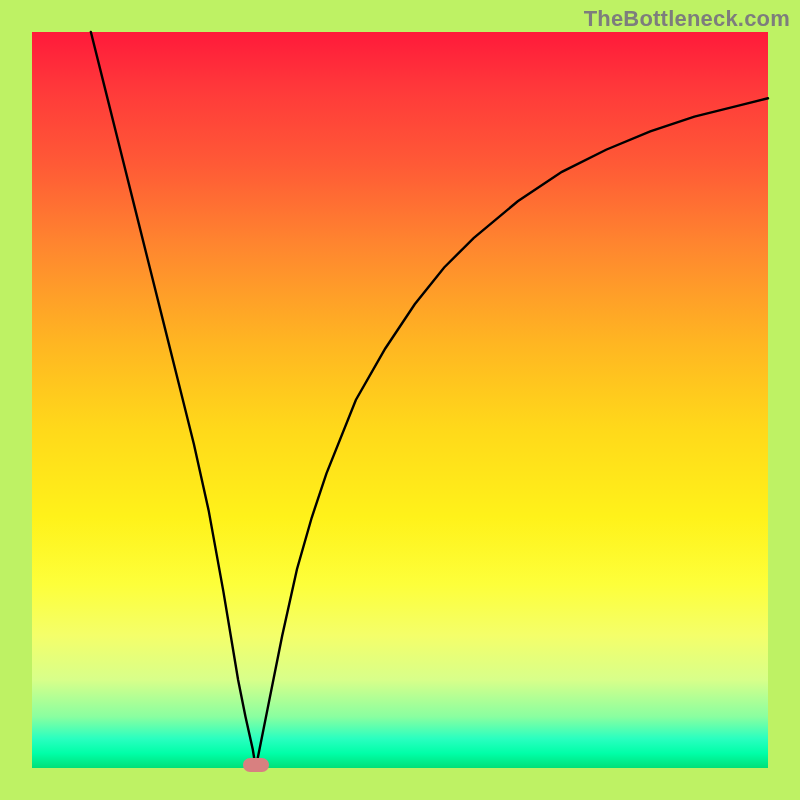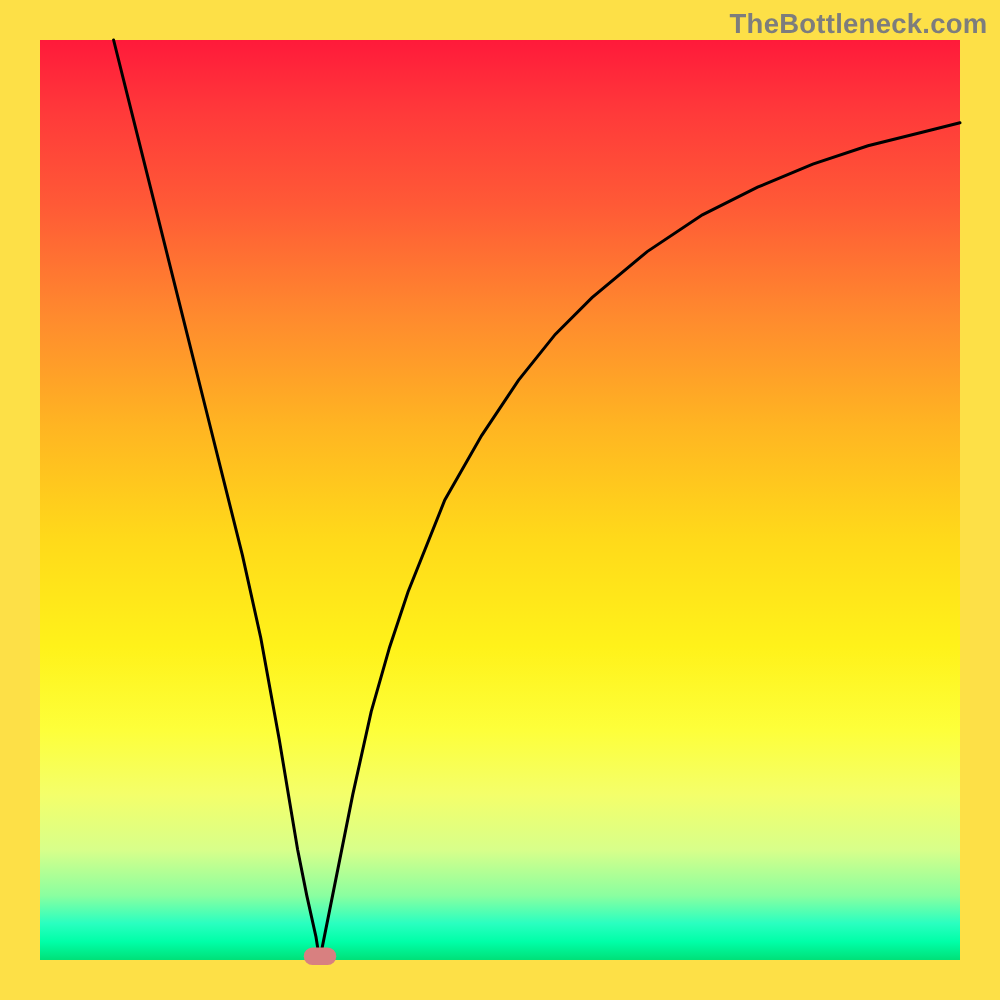--- a/index.html
+++ b/index.html
@@ -1,16 +1,16 @@
 <!DOCTYPE html>
 <html><head>
 <meta charset="utf-8">
 <style>
   html,body{margin:0;padding:0;width:800px;height:800px;overflow:hidden;background:#000;font-family:Arial,Helvetica,sans-serif}
-  .frame{position:absolute;left:0;top:0;width:800px;height:800px;background:#fde047}
+  .frame{position:absolute;left:0;top:0;width:800px;height:800px;background:#bef264}
   .plot{position:absolute;left:32px;top:32px;width:736px;height:736px;
         background:linear-gradient(to bottom,
           #ff1a3a 0%,
           #ff3a3a 8%,
           #ff5a36 18%,
           #ff8a2e 30%,
           #ffb522 42%,
           #ffd91a 54%,
           #fff21a 66%,
           #fdff3a 75%,

